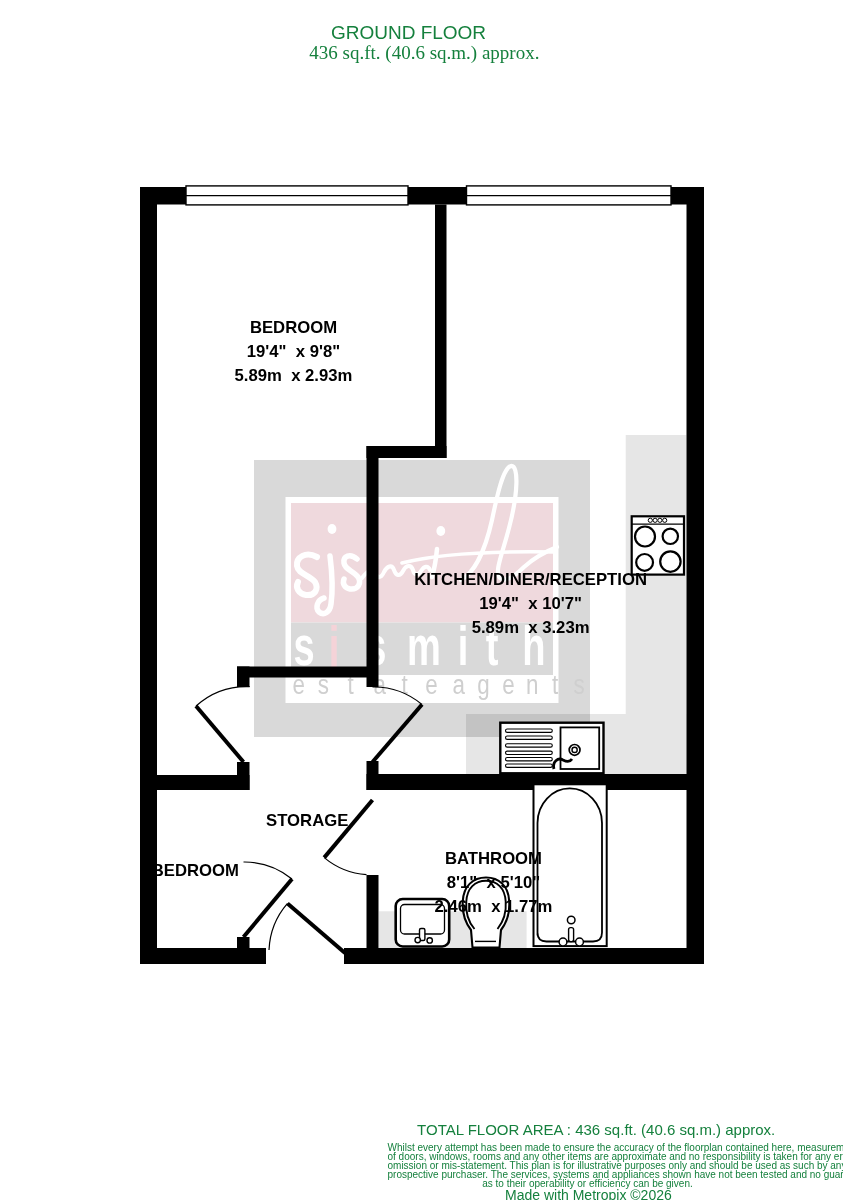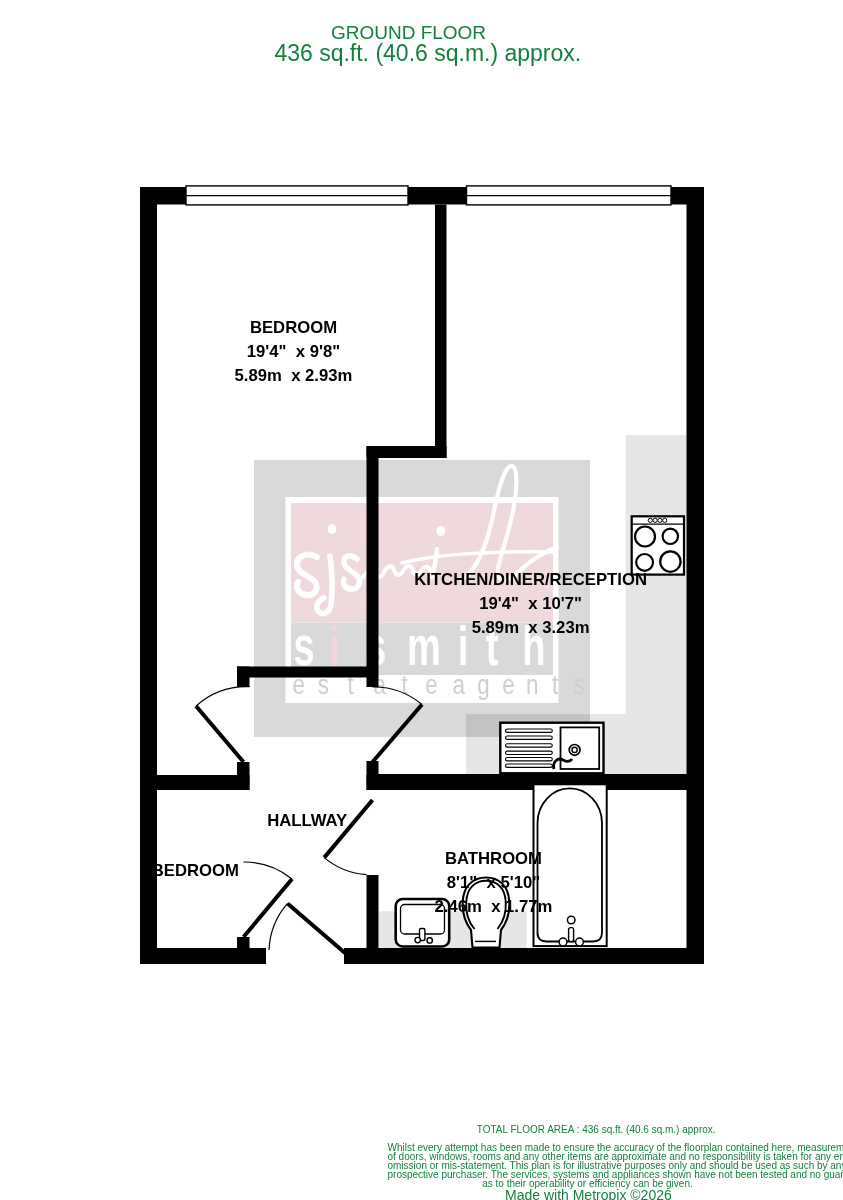--- a/index.html
+++ b/index.html
@@ -202,39 +202,39 @@
     <path d="M537.5,935.5 L537.5,823 A32.2,34.5 0 0 1 602,823 L602,932.5 Q602,941.5 593,941.5 L546.5,941.5 Q537.5,941.5 537.5,932.5 Z" stroke-width="1.8"></path>
     <circle cx="571.2" cy="920" r="3.8" stroke-width="1.5"></circle>
     <rect x="568.6" y="927.6" width="5" height="14" rx="2" stroke-width="1.4"></rect>
     <circle cx="563" cy="942" r="3.9" stroke-width="1.5"></circle>
     <circle cx="579.5" cy="942" r="3.9" stroke-width="1.5"></circle>
   </g>
 </svg>
 
 <div class="ttl" style="left:258.5px;top:22px;width:300px;font-size:19px;line-height:22px;">GROUND FLOOR</div>
 
-<div class="ttl" style="left:274.4px;top:41.6px;width:300px;font-size:23px;line-height:22px;">436 sq.ft. (40.6 sq.m.) approx.</div>
+<div class="ttl" style="left:274.4px;top:41.6px;width:300px;font-size:19px;line-height:22px;font-family:Liberation Serif, serif;">436 sq.ft. (40.6 sq.m.) approx.</div>
 
 <div class="lbl" style="left:143.5px;top:316.2px;width:300px;">BEDROOM
 19'4"  x 9'8"
 5.89m  x 2.93m</div>
 
 <div class="lbl" style="left:380.6px;top:568.3px;width:300px;">KITCHEN/DINER/RECEPTION
 19'4"  x 10'7"
 5.89m  x 3.23m</div>
 
 <div class="lbl" style="left:343.5px;top:846.5px;width:300px;">BATHROOM
 8'1"  x 5'10"
 2.46m  x 1.77m</div>
 
-<div class="lbl" style="left:157.2px;top:808.5px;width:300px;">HALLWAY</div>
+<div class="lbl" style="left:157.2px;top:808.5px;width:300px;">STORAGE</div>
 
 <div class="lbl" style="left:45.3px;top:858.5px;width:300px;">BEDROOM</div>
 
-<div class="ttl" style="left:396.2px;top:1123.4px;width:400px;font-size:10px;line-height:14px;">TOTAL FLOOR AREA : 436 sq.ft. (40.6 sq.m.) approx.</div>
+<div class="ttl" style="left:396.2px;top:1123.4px;width:400px;font-size:15px;line-height:14px;">TOTAL FLOOR AREA : 436 sq.ft. (40.6 sq.m.) approx.</div>
 
 <div class="ttl" style="left:387.5px;top:1144.4px;width:400px;font-size:10px;line-height:8.8px;">Whilst every attempt has been made to ensure the accuracy of the floorplan contained here, measurements
 of doors, windows, rooms and any other items are approximate and no responsibility is taken for any error,
 omission or mis-statement. This plan is for illustrative purposes only and should be used as such by any
 prospective purchaser. The services, systems and appliances shown have not been tested and no guarantee
 as to their operability or efficiency can be given.</div>
 
 <div class="ttl" style="left:388.4px;top:1189.7px;width:400px;font-size:14px;line-height:10px;">Made with Metropix ©2026</div>
 
 </div>

